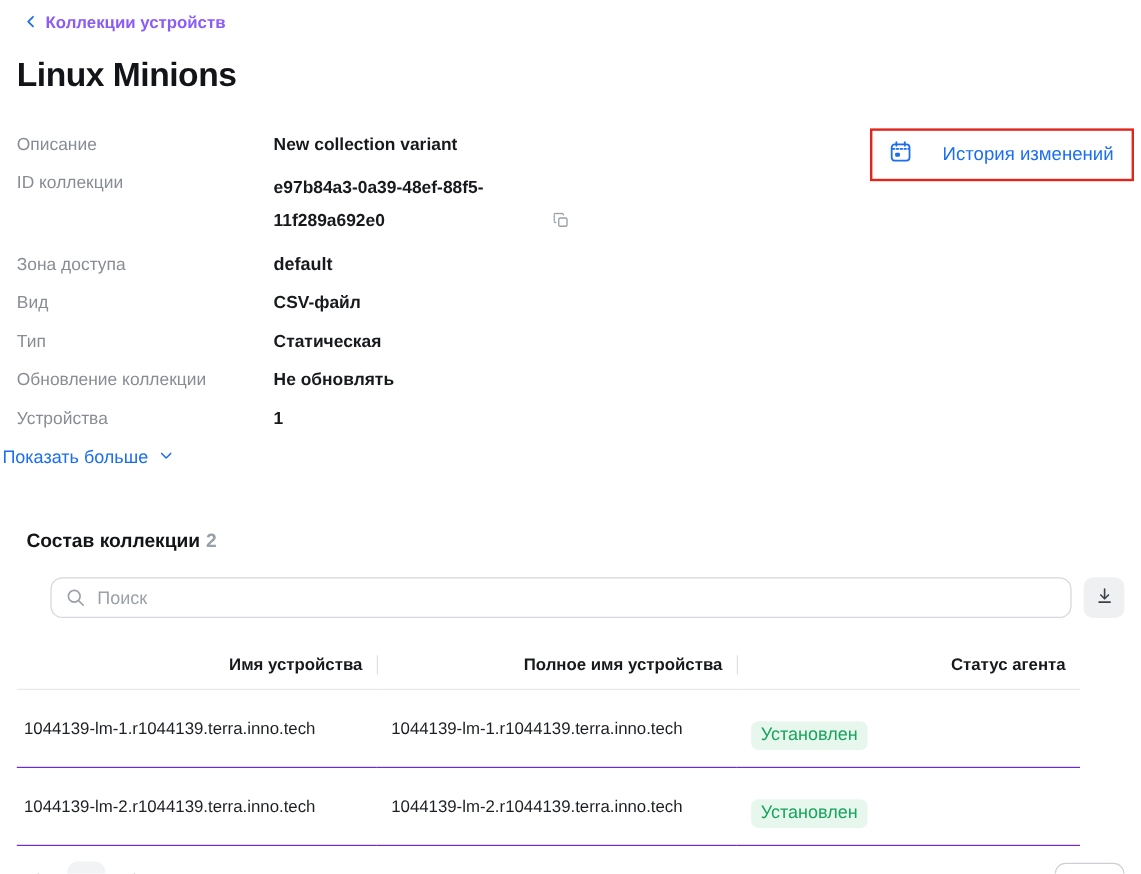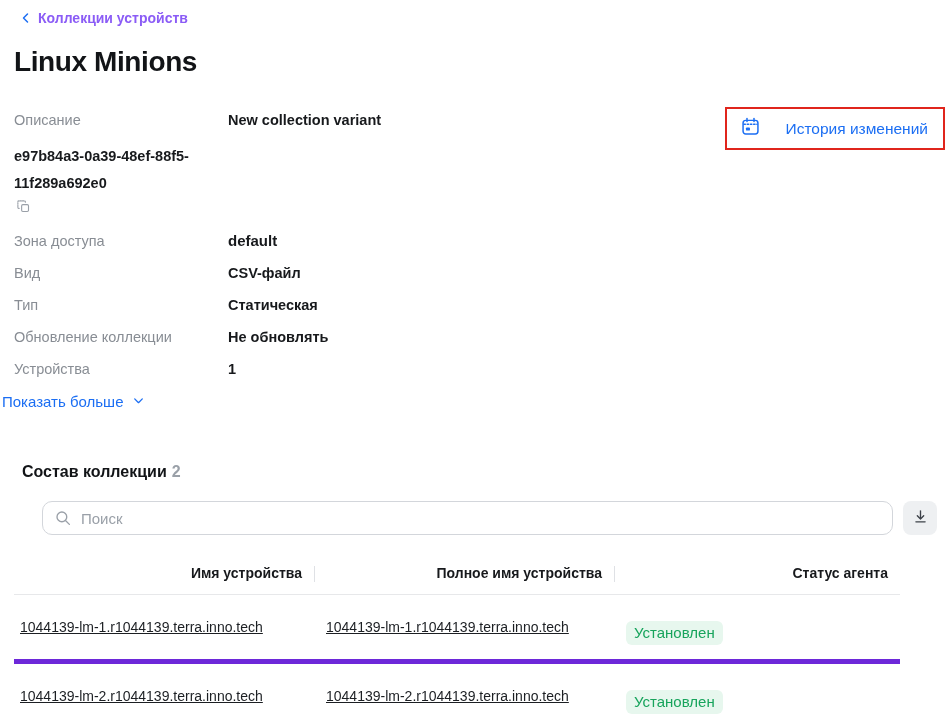--- a/index.html
+++ b/index.html
@@ -90,21 +90,21 @@
     padding: 12px 12px 13px 12px;
     border-bottom: 1px solid #e7e8ea;
   }
   .device-table th:first-child { padding-left: 6px; }
   .device-table th:not(:first-child)::before {
     content: ""; position: absolute; left: 0; top: 50%; transform: translateY(-50%);
     width: 1px; height: 16px; background: #dfe1e5;
   }
   .device-table td {
     font-size: 14px; color: #1c1f23;
-    padding: 14px 12px; border-bottom: 5px solid #6d28d9; text-decoration: underline;
+    padding: 14px 12px; border-bottom: 1px solid #6d28d9;
   }
   .device-table td:first-child { padding-left: 6px; }
   .status-badge {
     display: inline-block; padding: 3px 8px 4px;
     background: #e7f7ee; color: #17a45c;
     font-size: 15px; font-weight: 500; border-radius: 6px; margin-top: 12px;
   }
 
   
   .pagination { display: flex; align-items: center; margin: 13px 14px 0 14px; }
@@ -160,20 +160,21 @@
   <div class="info-section">
   <div class="info-row">
     <div class="info-label">Описание</div>
     <div class="info-value-wrap">
       <span class="info-value">New collection variant</span>
       
     </div>
   </div>
 
   <div class="info-row">
+    <div class="info-label">ID коллекции</div>
     <div class="info-value-wrap">
       <span class="info-value wrap-narrow">e97b84a3-0a39-48ef-88f5-11f289a692e0</span>
       <span class="copy-icon">
         <svg width="15" height="15" viewBox="0 0 24 24" fill="none" stroke="#9aa0a8" stroke-width="1.8" stroke-linecap="round" stroke-linejoin="round">
               <rect x="9" y="9" width="11" height="11" rx="2"></rect>
               <path d="M5 15H4.5A1.5 1.5 0 0 1 3 13.5v-9A1.5 1.5 0 0 1 4.5 3h9A1.5 1.5 0 0 1 15 4.5V5" stroke-dasharray="2.3 1.6"></path>
             </svg>
       </span>
     </div>
   </div>

